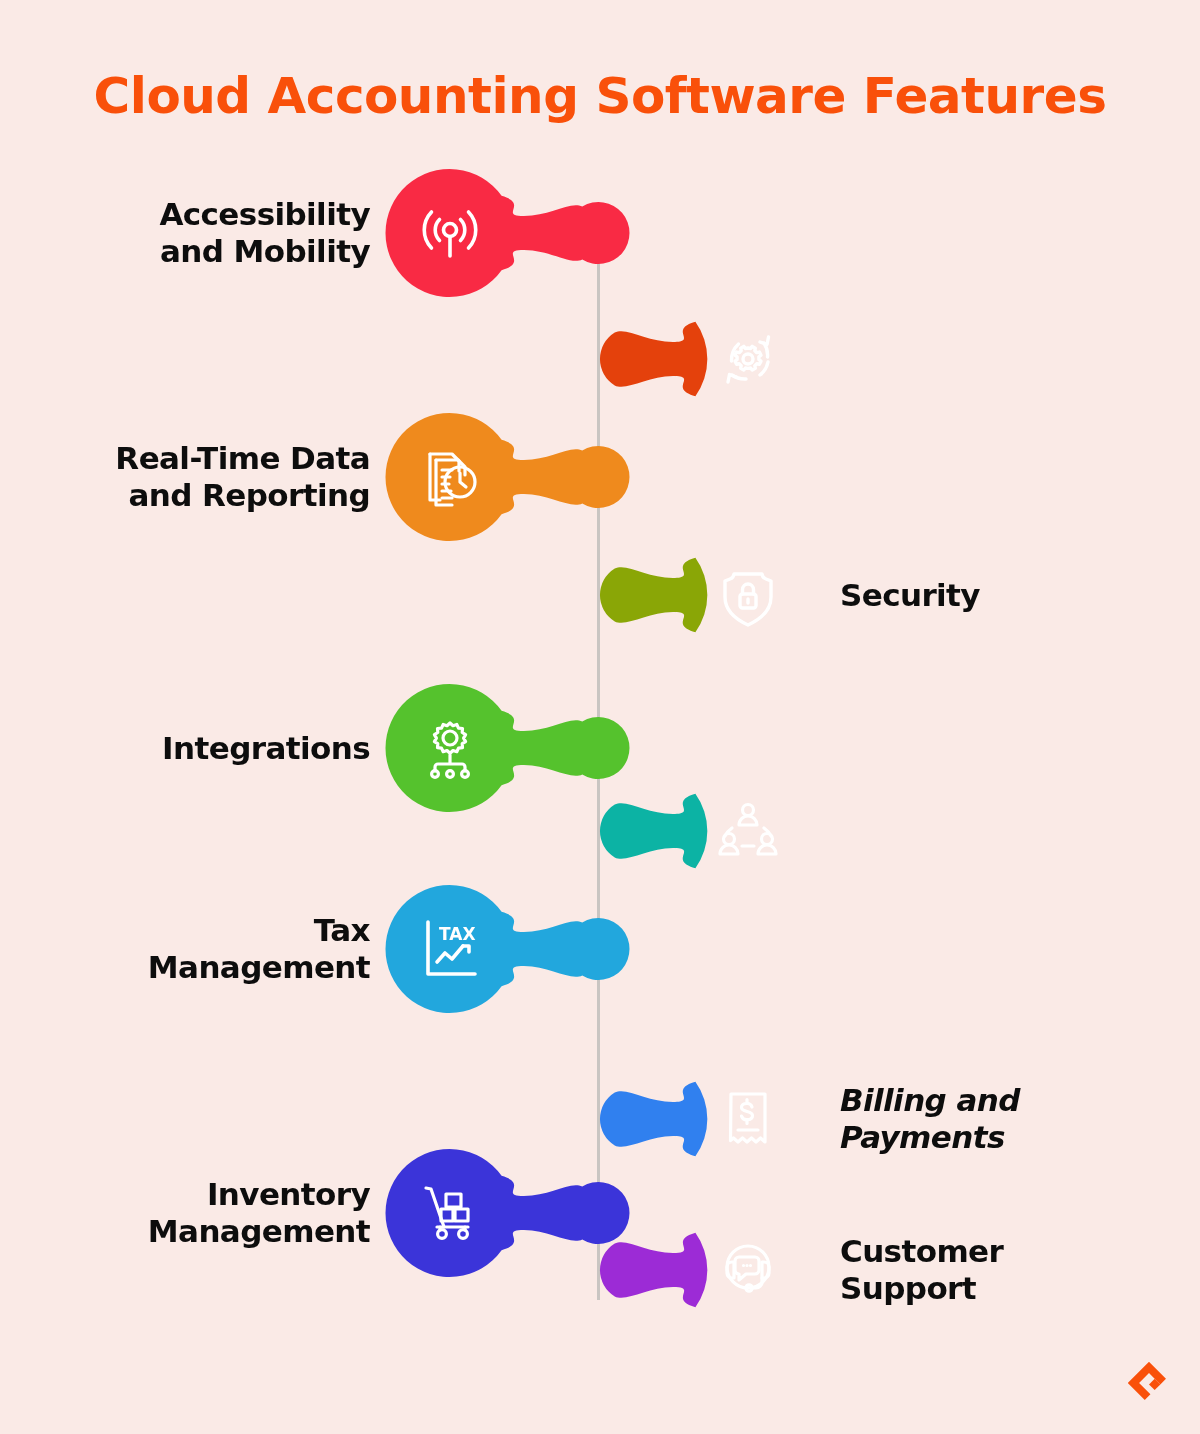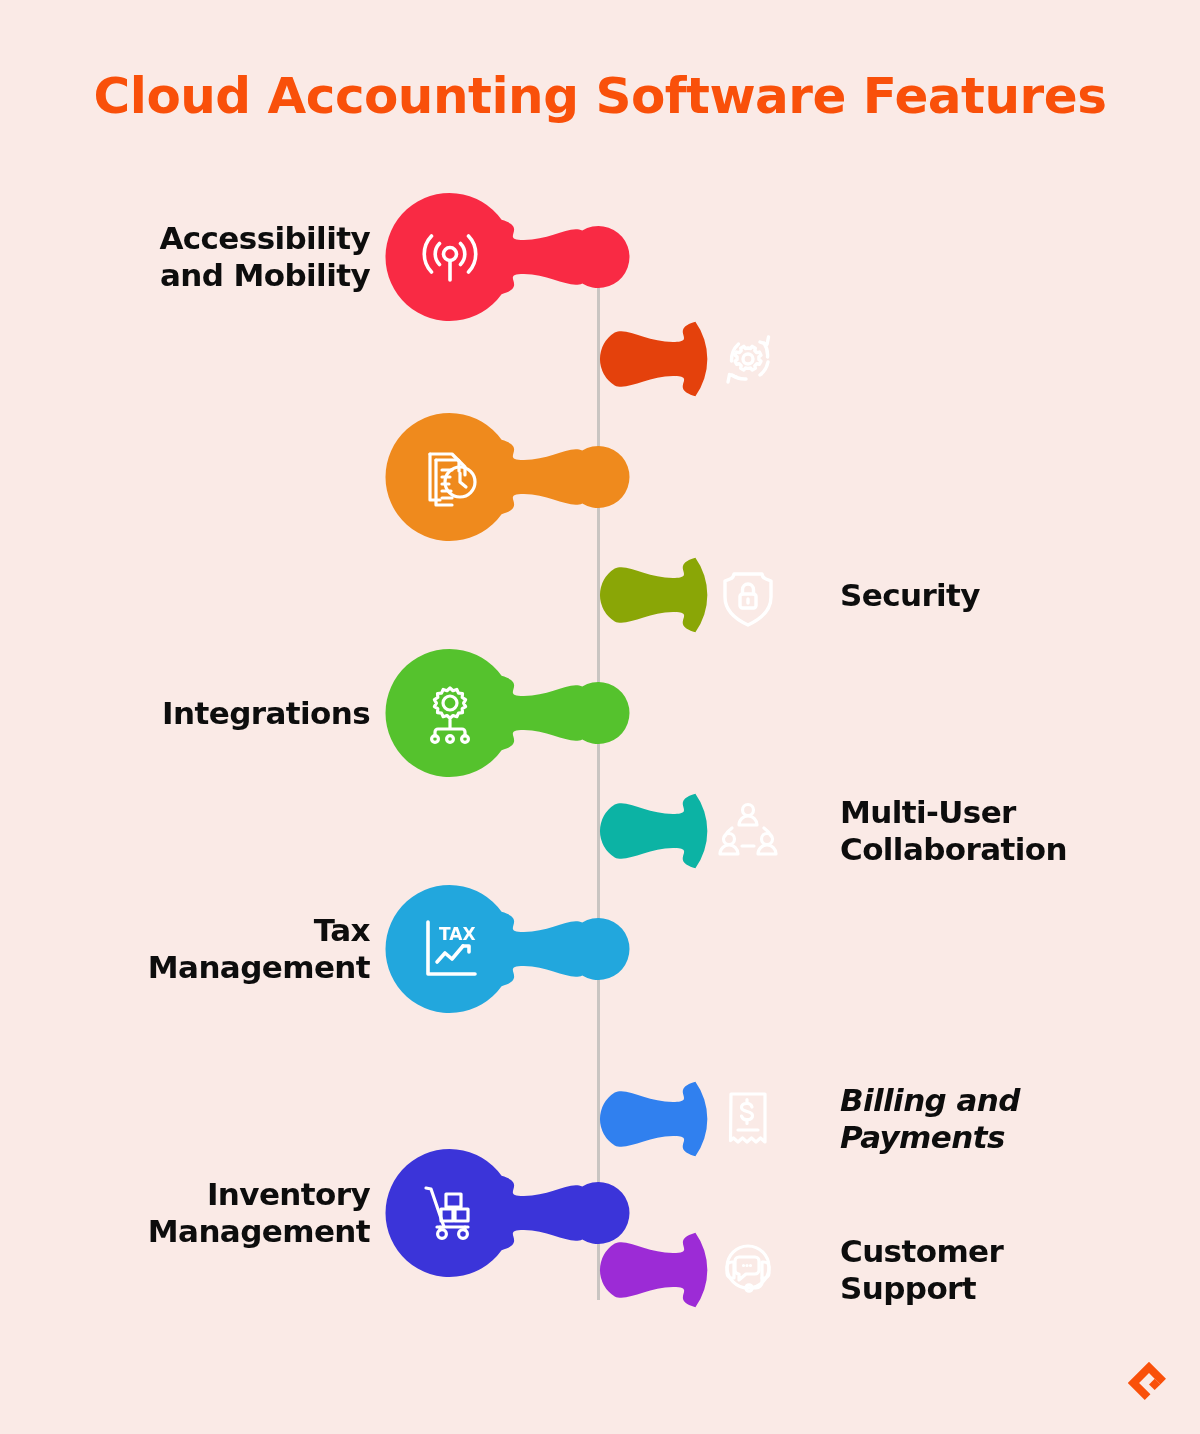--- a/index.html
+++ b/index.html
@@ -82,21 +82,21 @@
 </head>
 <body>
 
 <div id="page">
 
   <h1 class="title">Cloud Accounting Software Features</h1>
 
   <div class="spine"></div>
 
   <div id="nodes">
-      <div class="node" style="top: 192px;">
+      <div class="node" style="top: 168px;">
         <div class="bone">
           <svg viewBox="0 0 1200 130">
             <path d="M 501.5882212264022 27.813749725612475 C 529.5882212264022 35.813749725612475, 498 48, 524 48 C 550 48, 570.2756555111989 32.584651319569744, 582.2756555111989 38.584651319569744 A 31 31 0 1 1 582.2756555111989 91.41534868043026 C 570.2756555111989 97.41534868043026, 550 82, 524 82 C 498 82, 529.5882212264022 94.18625027438753, 501.5882212264022 102.18625027438753 A 64 64 0 1 1 501.5882212264022 27.813749725612475 Z" fill="#f92a44"></path>
           </svg>
         </div>
         <div class="icon-holder" style="left: 412.5px;">
           <svg viewBox="0 0 74 74">
     <g fill="none" stroke="#fff" stroke-width="3.6" stroke-linecap="round">
       <circle cx="37" cy="34" r="6.5" fill="none"></circle>
       <path d="M37 40.5 V60"></path>
@@ -143,40 +143,42 @@
       <path d="M17 14 h22 l7 7 v10"></path>
       <path d="M17 14 v46 h10"></path>
       <path d="M23 20 h22 l7 7 v8"></path>
       <path d="M23 20 v45 h16"></path>
       <path d="M29 30 h10 M29 37 h8 M29 44 h7 M29 51 h9 M29 58 h10"></path>
       <circle cx="47" cy="42" r="15"></circle>
       <path d="M47 33 v9 l6 5"></path>
     </g>
           </svg>
         </div>
+        <div class="label left-side">Real-Time Data
+and Reporting</div>
       </div>
       <div class="node" style="top: 530px; padding-left: 12px;">
         <div class="bone">
           <svg viewBox="0 0 1200 130">
             <path d="M 695.4117787735978 27.813749725612475 C 667.4117787735978 35.813749725612475, 699 48, 673 48 C 647 48, 626.7243444888011 32.584651319569744, 614.7243444888011 38.584651319569744 A 31 31 0 0 0 614.7243444888011 91.41534868043026 C 626.7243444888011 97.41534868043026, 647 82, 673 82 C 699 82, 667.4117787735978 94.18625027438753, 695.4117787735978 102.18625027438753 A 64 64 0 0 0 695.4117787735978 27.813749725612475 Z" fill="#8aa606"></path>
           </svg>
         </div>
         <div class="icon-holder" style="left: 710.5px;">
           <svg viewBox="0 0 74 74">
     <g fill="none" stroke="#fff" stroke-width="3.4" stroke-linecap="round" stroke-linejoin="round">
       <path d="M23 16 h28 a6 6 0 0 0 4 5 l5 2 v16 c0 13-10 22-23 28 -13-6-23-15-23-28 V23 l5-2 a6 6 0 0 0 4-5z"></path>
       <rect x="29" y="36" width="16" height="14" rx="2.5"></rect>
       <path d="M31.5 36 v-4.5 a5.5 5.5 0 0 1 11 0 V36"></path>
       <path d="M37 41 v4"></path>
     </g>
           </svg>
         </div>
         <div class="label right-side">Security</div>
       </div>
-      <div class="node" style="top: 648px; padding-left: 16px;">
+      <div class="node" style="top: 683px; padding-left: 16px;">
         <div class="bone">
           <svg viewBox="0 0 1200 130">
             <path d="M 501.5882212264022 27.813749725612475 C 529.5882212264022 35.813749725612475, 498 48, 524 48 C 550 48, 570.2756555111989 32.584651319569744, 582.2756555111989 38.584651319569744 A 31 31 0 1 1 582.2756555111989 91.41534868043026 C 570.2756555111989 97.41534868043026, 550 82, 524 82 C 498 82, 529.5882212264022 94.18625027438753, 501.5882212264022 102.18625027438753 A 64 64 0 1 1 501.5882212264022 27.813749725612475 Z" fill="#55c22d"></path>
           </svg>
         </div>
         <div class="icon-holder" style="left: 412.5px;">
           <svg viewBox="0 0 74 74">
     <g fill="none" stroke="#fff" stroke-width="3.2" stroke-linecap="round" stroke-linejoin="round">
       <path d="M37 12 l3 2.7 3.8-1.2 1.7 3.6 4 .4 -.3 4 3.4 2.1 -2 3.5 2 3.5 -3.4 2.1 .3 4 -4 .4 -1.7 3.6 -3.8-1.2 -3 2.7 -3-2.7 -3.8 1.2 -1.7-3.6 -4-.4 .3-4 -3.4-2.1 2-3.5 -2-3.5 3.4-2.1 -.3-4 4-.4 1.7-3.6 3.8 1.2z"></path>
       <circle cx="37" cy="27" r="7"></circle>
@@ -204,22 +206,20 @@
       <circle cx="18" cy="45" r="5.5"></circle>
       <path d="M9 60 a9 9 0 0 1 18 0 z"></path>
       <circle cx="56" cy="45" r="5.5"></circle>
       <path d="M47 60 a9 9 0 0 1 18 0 z"></path>
       <path d="M21 34 a22 22 0 0 0 -7 8"></path>
       <path d="M53 34 a22 22 0 0 1 7 8"></path>
       <path d="M31 52 h12"></path>
     </g>
           </svg>
         </div>
-        <div class="label right-side">Multi-User
-Collaboration</div>
       </div>
       <div class="node" style="top: 884px;">
         <div class="bone">
           <svg viewBox="0 0 1200 130">
             <path d="M 501.5882212264022 27.813749725612475 C 529.5882212264022 35.813749725612475, 498 48, 524 48 C 550 48, 570.2756555111989 32.584651319569744, 582.2756555111989 38.584651319569744 A 31 31 0 1 1 582.2756555111989 91.41534868043026 C 570.2756555111989 97.41534868043026, 550 82, 524 82 C 498 82, 529.5882212264022 94.18625027438753, 501.5882212264022 102.18625027438753 A 64 64 0 1 1 501.5882212264022 27.813749725612475 Z" fill="#22a7dd"></path>
           </svg>
         </div>
         <div class="icon-holder" style="left: 412.5px;">
           <svg viewBox="0 0 74 74">
     <g fill="none" stroke="#fff" stroke-width="3.6" stroke-linecap="round" stroke-linejoin="round">

